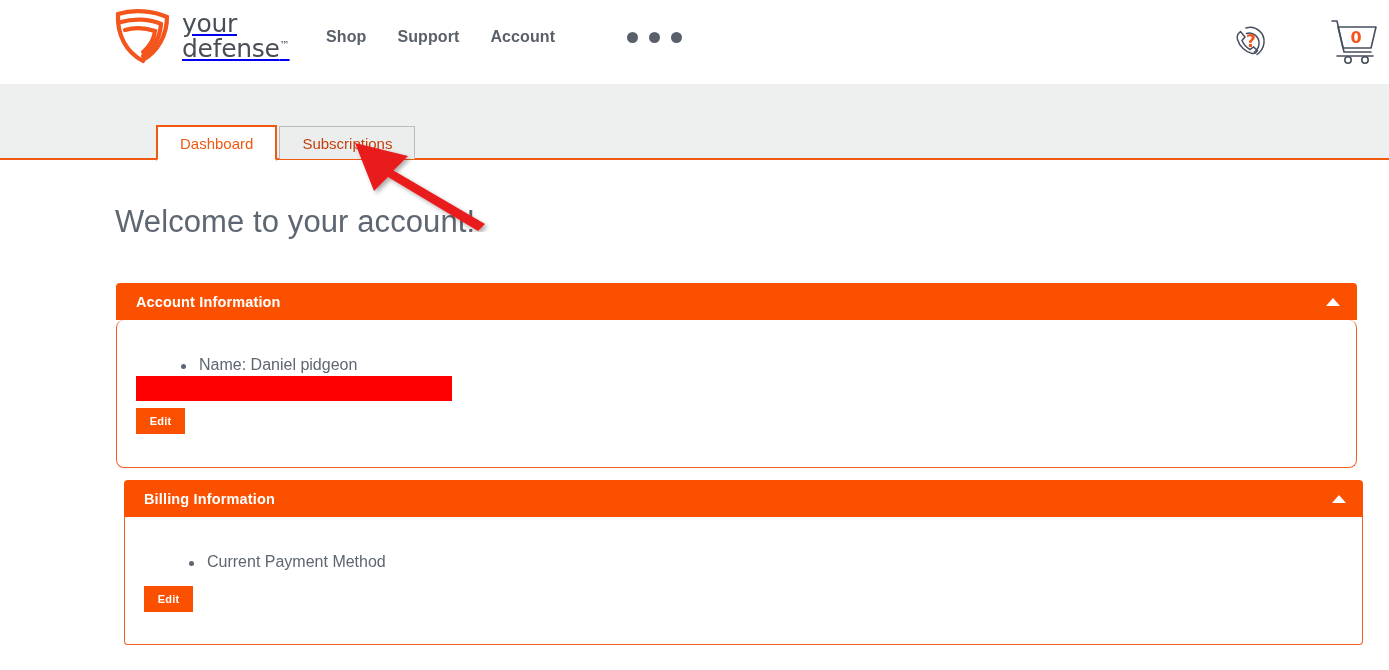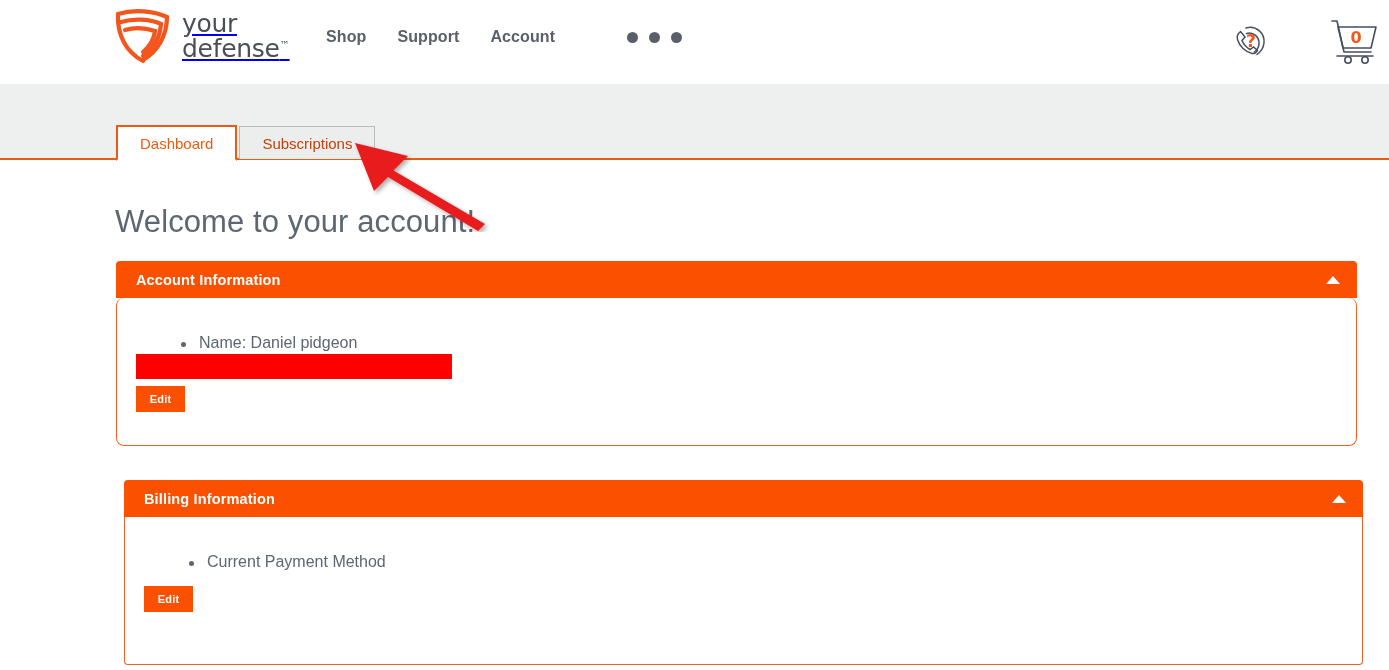--- a/index.html
+++ b/index.html
@@ -117,20 +117,21 @@
   .tab {
     height: 34px;
     display: flex;
     align-items: center;
     justify-content: center;
     font-size: 15px;
     padding: 0 22px;
     cursor: pointer;
     position: relative;
     user-select: none;
+    margin-left: 40px;
   }
   .tab.active {
     background: #ffffff;
     border: 2px solid #ef5a12;
     border-bottom: 2px solid #ffffff;
     color: #ef5a12;
     height: 36px;
     margin-bottom: -2px;
     z-index: 3;
   }
@@ -320,40 +321,40 @@
       <div class="tab inactive">
         <span>Subscriptions</span>
       </div>
     </div>
   </div>
 
   <div class="page-body">
 
     <h1 class="page-title">Welcome to your account!</h1>
 
-    <section class="panel" style="top:99px; width:1012px;">
+    <section class="panel" style="top:121px; width:1012px;">
       <div class="panel-header" style="width:1241px;">
         <span class="panel-title">Account Information</span>
         <span class="caret-up"></span>
       </div>
       <div class="panel-body" style="width:1241px; height:148px;border-radius:8px;">
         <ul class="bullet-list">
           <li class="bullet-item" style="position:absolute; left:58px; top:36px;">Name: Daniel pidgeon</li>
         </ul>
         <span class="redaction-bar" style="position:absolute; left:19px; top:56px; width:316px; height:25px;"></span>
         <button class="edit-btn" style="position:absolute; left:19px; top:88px; width:49px; height:26px;">Edit</button>
       </div>
     </section>
 
     <section class="panel" style="top:318px; width:1239px;padding-left:8px;">
       <div class="panel-header" style="width:1239px;">
         <span class="panel-title">Billing Information</span>
         <span class="caret-up"></span>
       </div>
-      <div class="panel-body" style="width:1239px; height:148px;">
+      <div class="panel-body" style="width:1239px; height:128px;">
         <ul class="bullet-list">
           <li class="bullet-item" style="position:absolute; left:58px; top:36px;">Current Payment Method</li>
         </ul>
         <button class="edit-btn" style="position:absolute; left:19px; top:69px; width:49px; height:26px;">Edit</button>
       </div>
     </section>
   </div>
 
   <div class="annot-arrow">
     <svg width="160" height="100" viewBox="0 0 160 100" xmlns="http://www.w3.org/2000/svg">

